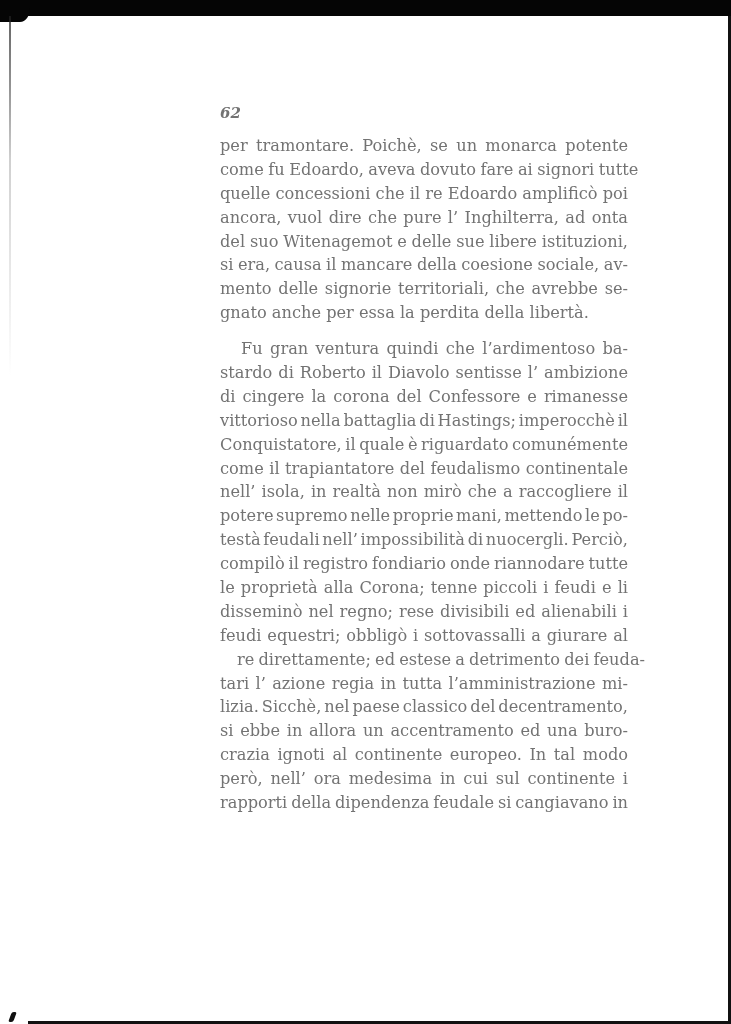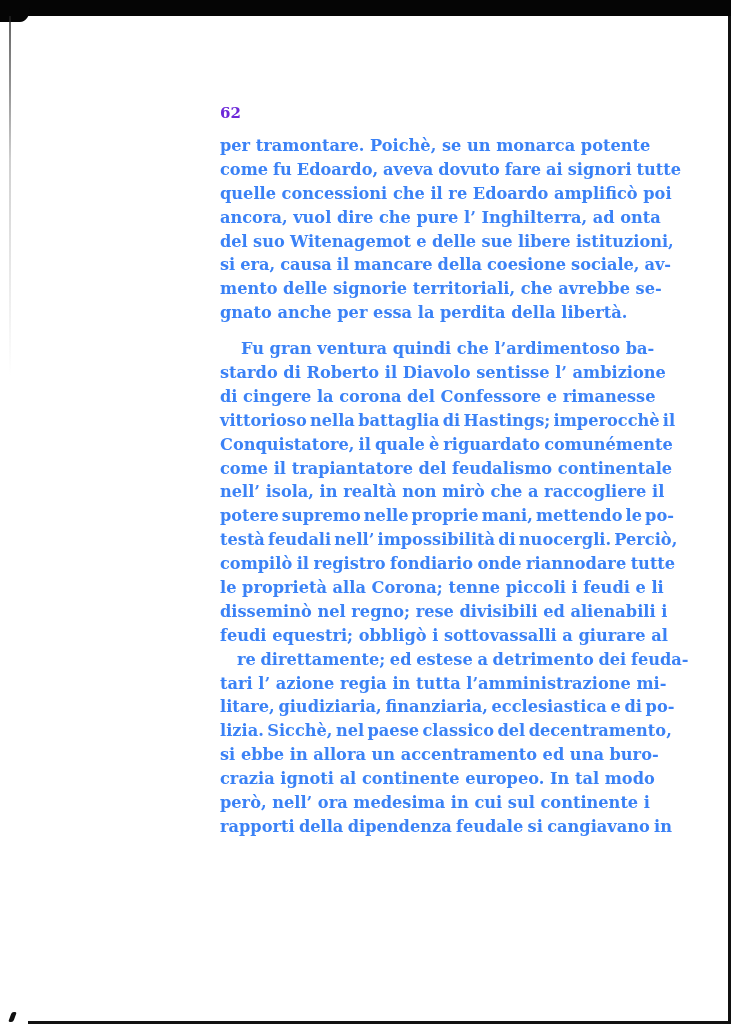--- a/index.html
+++ b/index.html
@@ -24,25 +24,25 @@
   }
   .scan-bottom {
     position: absolute; left: 28px; bottom: 0; width: 703px; height: 3px; background: #111;
   }
   .scan-bottom-mark {
     position: absolute; left: 10px; bottom: 2px; width: 5px; height: 10px; background: #111;
     transform: skewX(-20deg); border-radius: 2px;
   }
   .page-number {
     position: absolute; left: 220px; top: 104px;
-    font-size: 15px; font-weight: bold; color: #6d28d9; letter-spacing: 0;
+    font-size: 15px; font-weight: bold; color: #737373; letter-spacing: 0; font-style: italic;
   }
   .text-block {
     position: absolute; left: 220px; top: 134px; width: 408px;
-    font-size: 16.2px; line-height: 23.9px; color: #3b82f6; font-weight: bold;
+    font-size: 16.2px; line-height: 23.9px; color: #737373;
   }
   .line {
     display: block; white-space: nowrap; text-align: justify; text-align-last: justify;
     height: 23.9px; overflow: visible;
   }
   .line.indent { padding-left: 21px; margin-top: 12px; }
   .line.last { text-align-last: left; }
 </style>
 </head>
 <body>
@@ -73,19 +73,18 @@
     <span class="line"><span style="white-space: nowrap; word-spacing: 0px;">come il trapiantatore del feudalismo continentale</span></span>
     <span class="line"><span style="white-space: nowrap; word-spacing: 0px;">nell’ isola, in realtà non mirò che a raccogliere il</span></span>
     <span class="line"><span style="white-space: nowrap; word-spacing: -2.54688px;">potere supremo nelle proprie mani, mettendo le po-</span></span>
     <span class="line"><span style="white-space: nowrap; word-spacing: -2.46094px;">testà feudali nell’ impossibilità di nuocergli. Perciò,</span></span>
     <span class="line"><span style="white-space: nowrap; word-spacing: -1.19271px;">compilò il registro fondiario onde riannodare tutte</span></span>
     <span class="line"><span style="white-space: nowrap; word-spacing: 0px;">le proprietà alla Corona; tenne piccoli i feudi e li</span></span>
     <span class="line"><span style="white-space: nowrap; word-spacing: 0px;">disseminò nel regno; rese divisibili ed alienabili i</span></span>
     <span class="line"><span style="white-space: nowrap; word-spacing: 0px;">feudi equestri; obbligò i sottovassalli a giurare al</span></span>
     <span class="line"><span style="white-space: nowrap; word-spacing: -0.966518px; margin-left: 17px;">re direttamente; ed estese a detrimento dei feuda-</span></span>
     <span class="line"><span style="white-space: nowrap; word-spacing: 0px;">tari l’ azione regia in tutta l’amministrazione mi-</span></span>
-    <span class="line"><span style="white-space: nowrap; word-spacing: -1.96615px;">litare, giudiziaria, finanziaria, ecclesiastica e di po-</span></span>
     <span class="line"><span style="white-space: nowrap; word-spacing: -2.20312px;">lizia. Sicchè, nel paese classico del decentramento,</span></span>
     <span class="line"><span style="white-space: nowrap; word-spacing: 0px;">si ebbe in allora un accentramento ed una buro-</span></span>
     <span class="line"><span style="white-space: nowrap; word-spacing: 0px;">crazia ignoti al continente europeo. In tal modo</span></span>
     <span class="line"><span style="white-space: nowrap; word-spacing: 0px;">però, nell’ ora medesima in cui sul continente i</span></span>
     <span class="line"><span style="white-space: nowrap; word-spacing: -1.28646px;">rapporti della dipendenza feudale si cangiavano in</span></span>
   </div>
 
 </body></html>

